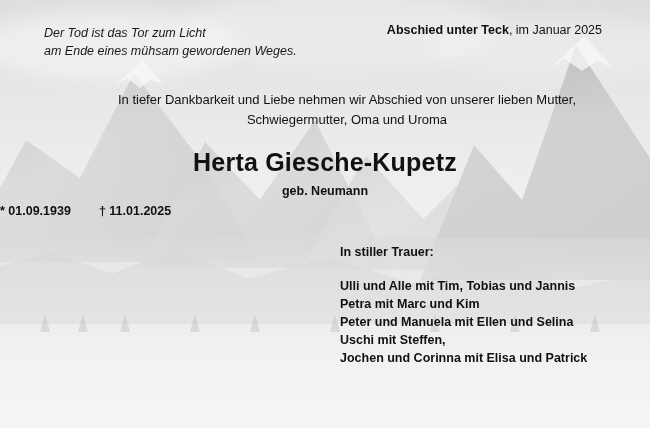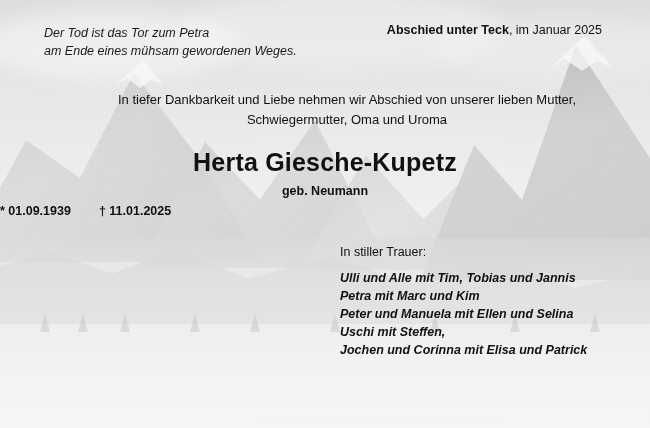--- a/index.html
+++ b/index.html
@@ -175,22 +175,22 @@
   .dates span { display: inline-block; }
   .dates .sep { width: 28px; }
 
   .mourners {
     position: absolute;
     left: 340px;
     top: 243px;
     font-size: 12.5px;
     line-height: 18px;
   }
-  .mourners .lead { font-weight: normal; margin-bottom: 8px; }
-  .mourners .m { font-weight: bold; font-style: italic; }
+  .mourners .lead { font-weight: bold; margin-bottom: 16px; }
+  .mourners .m { font-weight: bold; }
 
   .ceremony {
     position: absolute;
     left: 0; right: 0;
     top: 368px;
     text-align: center;
     font-size: 12.5px;
     line-height: 19px;
   }
 </style>
@@ -224,21 +224,21 @@
     <div class="tree" style="left:430px"></div>
     <div class="tree" style="left:510px"></div>
     <div class="tree" style="left:590px"></div>
 
     <div class="wash"></div>
   </div>
 
   <div class="content">
 
     <div class="motto">
-      <div>Der Tod ist das Tor zum Petra</div>
+      <div>Der Tod ist das Tor zum Licht</div>
       <div>am Ende eines mühsam gewordenen Weges.</div>
     </div>
 
     <div class="place-date">
       <span>Abschied unter Teck</span><span class="normal">, im Januar 2025</span>
     </div>
 
     <div class="intro">
       <div>In tiefer Dankbarkeit und Liebe nehmen wir Abschied von unserer lieben Mutter,</div>
       <div>Schwiegermutter, Oma und Uroma</div>

